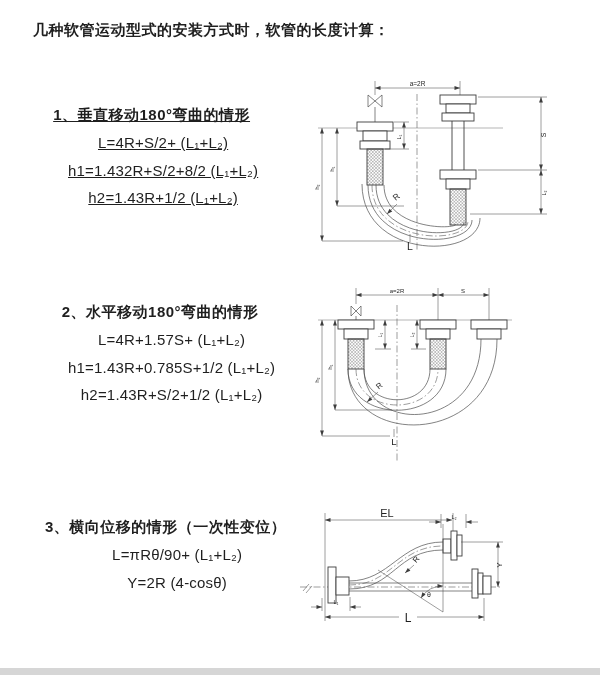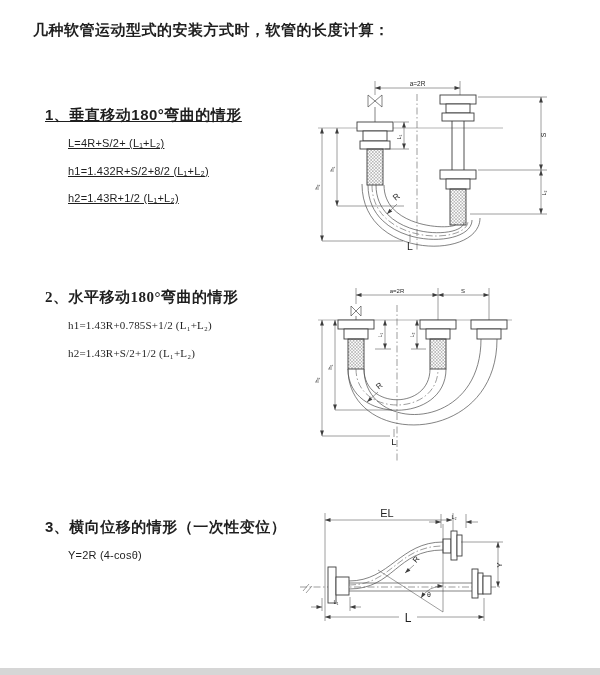--- a/index.html
+++ b/index.html
@@ -1,31 +1,31 @@
 <!DOCTYPE html>
 <html><head>
 <meta charset="utf-8">
 <style>
   html,body{margin:0;padding:0;background:#e8e8e8;}
   .page{
     position:relative;width:600px;height:675px;background:#ffffff;overflow:hidden;
-    font-family:"Liberation Sans","DejaVu Sans",sans-serif;color:#1f1f1f;
+    font-family:"Liberation Sans","DejaVu Sans",sans-serif;color:#1f1f1f;text-align:center;
   }
   .title{
     position:absolute;left:33px;top:21px;margin:0;
     font-size:15px;font-weight:700;letter-spacing:0.5px;
   }
   .sec{position:absolute;left:45px;}
   .sec h2{margin:0 0 10px 0;font-size:15px;font-weight:700;letter-spacing:0.5px;}
   .sec p.f{
-    margin:2px 0 11px 23px;font-size:11px;line-height:16.5px;
+    margin:2px 0 11px 23px;font-size:15px;line-height:16.5px;
     letter-spacing:0.2px;white-space:nowrap;
   }
   #sec1{top:106px;text-decoration:underline;}
-  #sec2{top:288px;font-family:Liberation Serif, serif;}
+  #sec2{top:303px;}
   #sec3{top:518px;}
   svg.dg{position:absolute;}
   #dg1{left:312px;top:70px;}
   #dg2{left:310px;top:283px;}
   #dg3{left:298px;top:505px;}
   .ln{stroke:#3d3d3d;stroke-width:0.9;fill:none;}
   .pl{stroke:#4d4d4d;stroke-width:0.7;fill:none;}
   .tn{stroke:#4f4f4f;stroke-width:0.55;fill:none;}
   .rf{stroke:#6a6a6a;stroke-width:0.5;fill:none;}
   .cl{stroke:#5a5a5a;stroke-width:0.6;fill:none;stroke-dasharray:7 2.5 1.5 2.5;}
@@ -42,26 +42,28 @@
 
   <section class="sec" id="sec1">
     <h2>1、垂直移动180°弯曲的情形</h2>
     <p class="f">L=4R+S/2+ (L₁+L₂)</p>
     <p class="f">h1=1.432R+S/2+8/2 (L₁+L₂)</p>
     <p class="f">h2=1.43R+1/2 (L₁+L₂)</p>
   </section>
 
   <section class="sec" id="sec2">
     <h2>2、水平移动180°弯曲的情形</h2>
+    <p class="f">L=4R+1.57S+ (L₁+L₂)</p>
     <p class="f">h1=1.43R+0.785S+1/2 (L₁+L₂)</p>
     <p class="f">h2=1.43R+S/2+1/2 (L₁+L₂)</p>
   </section>
 
   <section class="sec" id="sec3">
     <h2>3、横向位移的情形（一次性变位）</h2>
+    <p class="f">L=πRθ/90+ (L₁+L₂)</p>
     <p class="f">Y=2R (4-cosθ)</p>
   </section>
 
   <svg class="dg" id="dg1" width="245" height="188" viewBox="312 70 245 188">
     <defs>
       <marker id="ar1" viewBox="0 0 10 10" refX="10" refY="5" markerWidth="7.5" markerHeight="5.5" orient="auto-start-reverse" markerUnits="userSpaceOnUse">
         <path d="M 0 1.5 L 10 5 L 0 8.5 z" fill="#3d3d3d"></path>
       </marker>
       <pattern id="hp1" width="3.2" height="3.2" patternUnits="userSpaceOnUse">
         <path d="M0 0 L3.2 3.2 M3.2 0 L0 3.2" stroke="#8b8b8b" stroke-width="0.5"></path>

